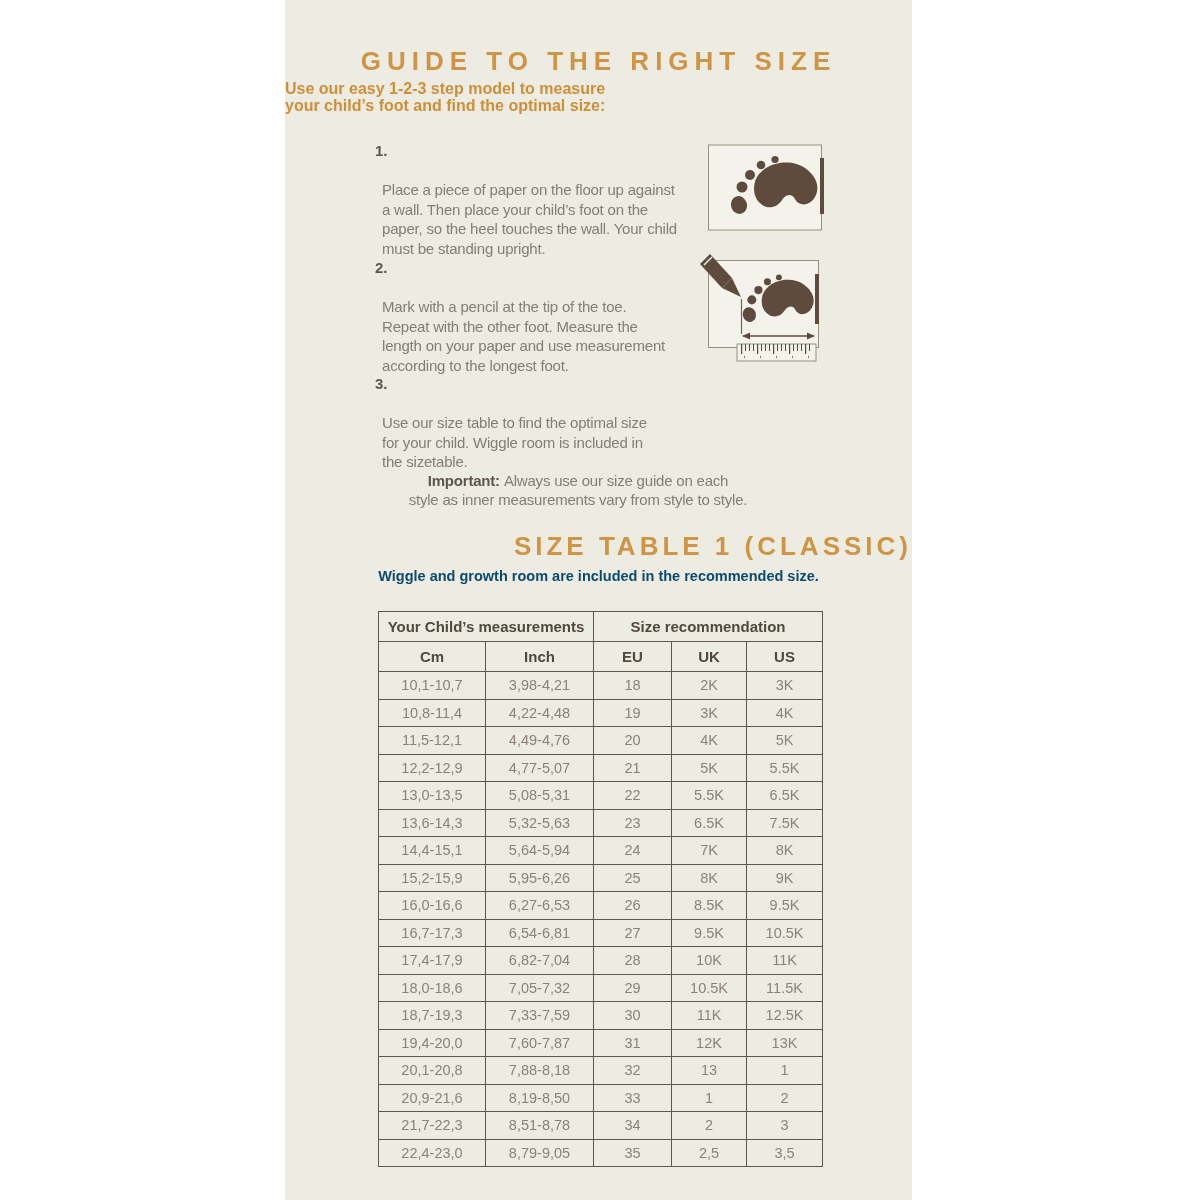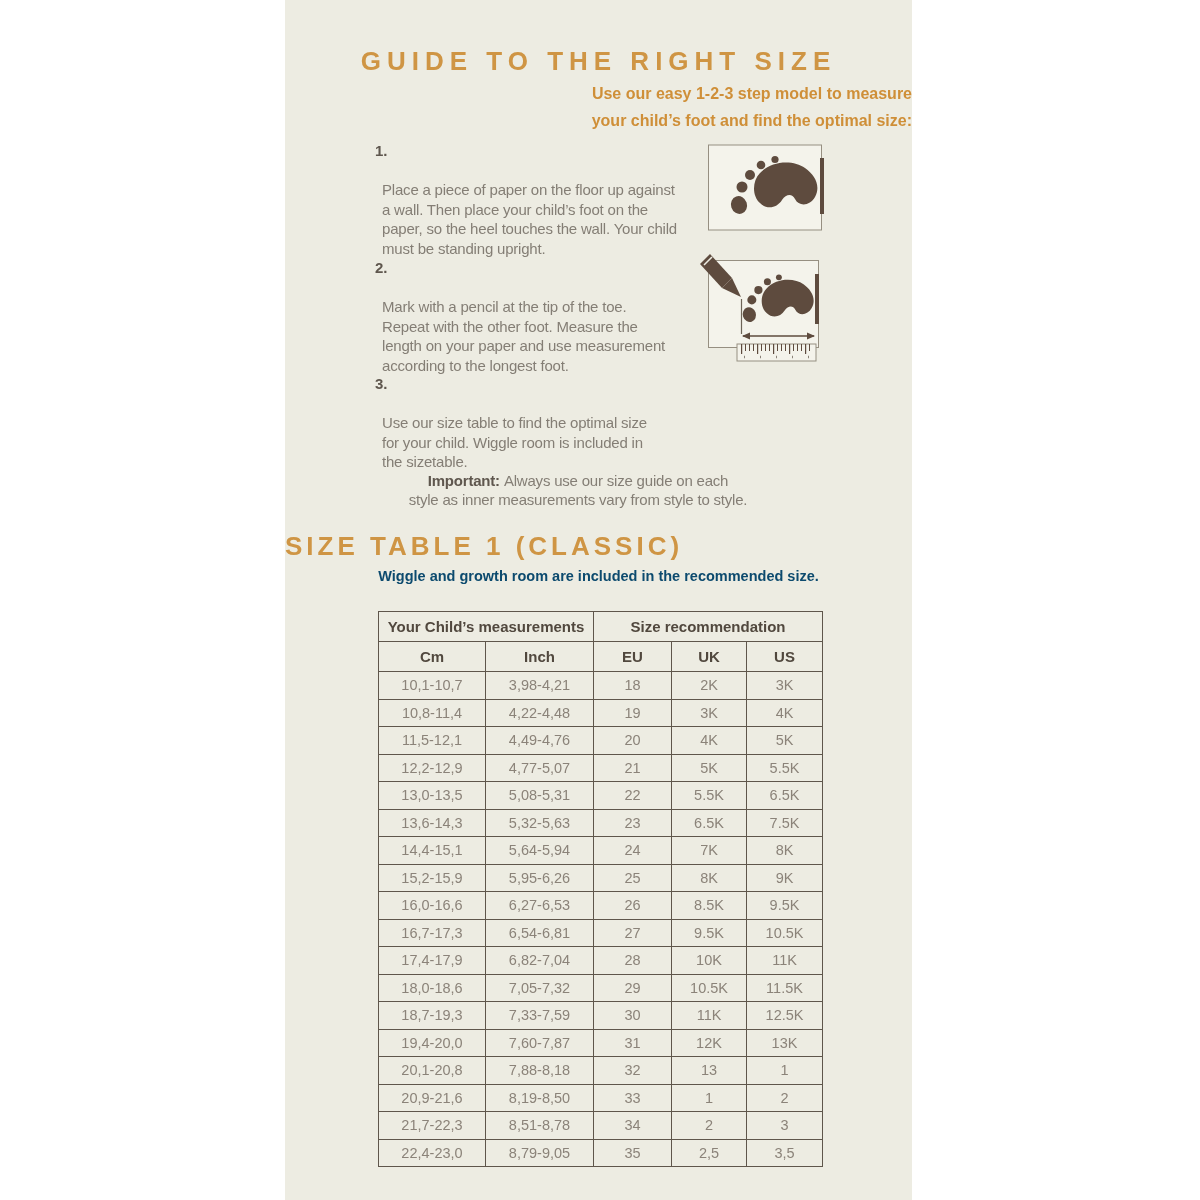--- a/index.html
+++ b/index.html
@@ -2,36 +2,36 @@
 <html><head>
 <meta charset="utf-8">
 <style>
   html,body{margin:0;padding:0;background:#ffffff;}
   .canvas{position:relative;width:1200px;height:1200px;background:#ffffff;overflow:hidden;
           font-family:"Liberation Sans", sans-serif;padding-left:44px;}
   .column{position:absolute;left:285px;top:0;width:627px;height:1200px;background:#edece2;}
 
   .page-title{position:absolute;top:46px;left:0;width:100%;text-align:center;
     color:#cf9544;font-size:26px;font-weight:bold;letter-spacing:6px;white-space:nowrap;}
-  .page-subtitle{position:absolute;top:80px;left:0;width:100%;text-align:right;
-    color:#cf8f38;font-size:16px;font-weight:bold;line-height:27px;white-space:pre-line;}
+  .page-subtitle{position:absolute;top:80px;left:0;width:100%;text-align:left;
+    color:#cf8f38;font-size:16px;font-weight:bold;line-height:17px;white-space:pre-line;}
 
   .step{position:absolute;left:90px;width:330px;color:#847e75;font-size:15px;
     letter-spacing:-0.2px;line-height:19.5px;white-space:pre-line;}
   .step-number{position:absolute;left:0;top:0;font-weight:bold;color:#5f574e;}
   .step-text{display:block;margin-left:7px;}
   .step-1{top:141px;} .step-2{top:258px;} .step-3{top:374px;}
   .illus-1{position:absolute;left:423px;top:144px;}
   .illus-2{position:absolute;left:413px;top:252px;}
 
   .important{position:absolute;left:113px;top:451px;width:360px;color:#847e75;
     font-size:15px;letter-spacing:-0.2px;line-height:19.5px;white-space:pre-line;text-align:center;}
   .important-label{font-weight:bold;color:#5f574e;margin-right:4px;}
 
-  .table-title{position:absolute;top:531px;left:0;width:100%;text-align:left;
+  .table-title{position:absolute;top:531px;left:0;width:100%;text-align:right;
     color:#cf9544;font-size:26px;font-weight:bold;letter-spacing:4px;white-space:nowrap;}
   .table-note{position:absolute;top:568px;left:0;width:100%;text-align:center;
     color:#0c4a6e;font-size:14.5px;font-weight:bold;}
 
   table.size-table{position:absolute;left:93px;top:611px;width:444px;
     border-collapse:collapse;table-layout:fixed;}
   .size-table th,.size-table td{border:1px solid #5f564b;text-align:center;padding:0;}
   .size-table thead tr{height:30px;}
   .size-table tbody tr{height:27.5px;}
   .size-table th{font-weight:bold;color:#51483e;font-size:15px;}

